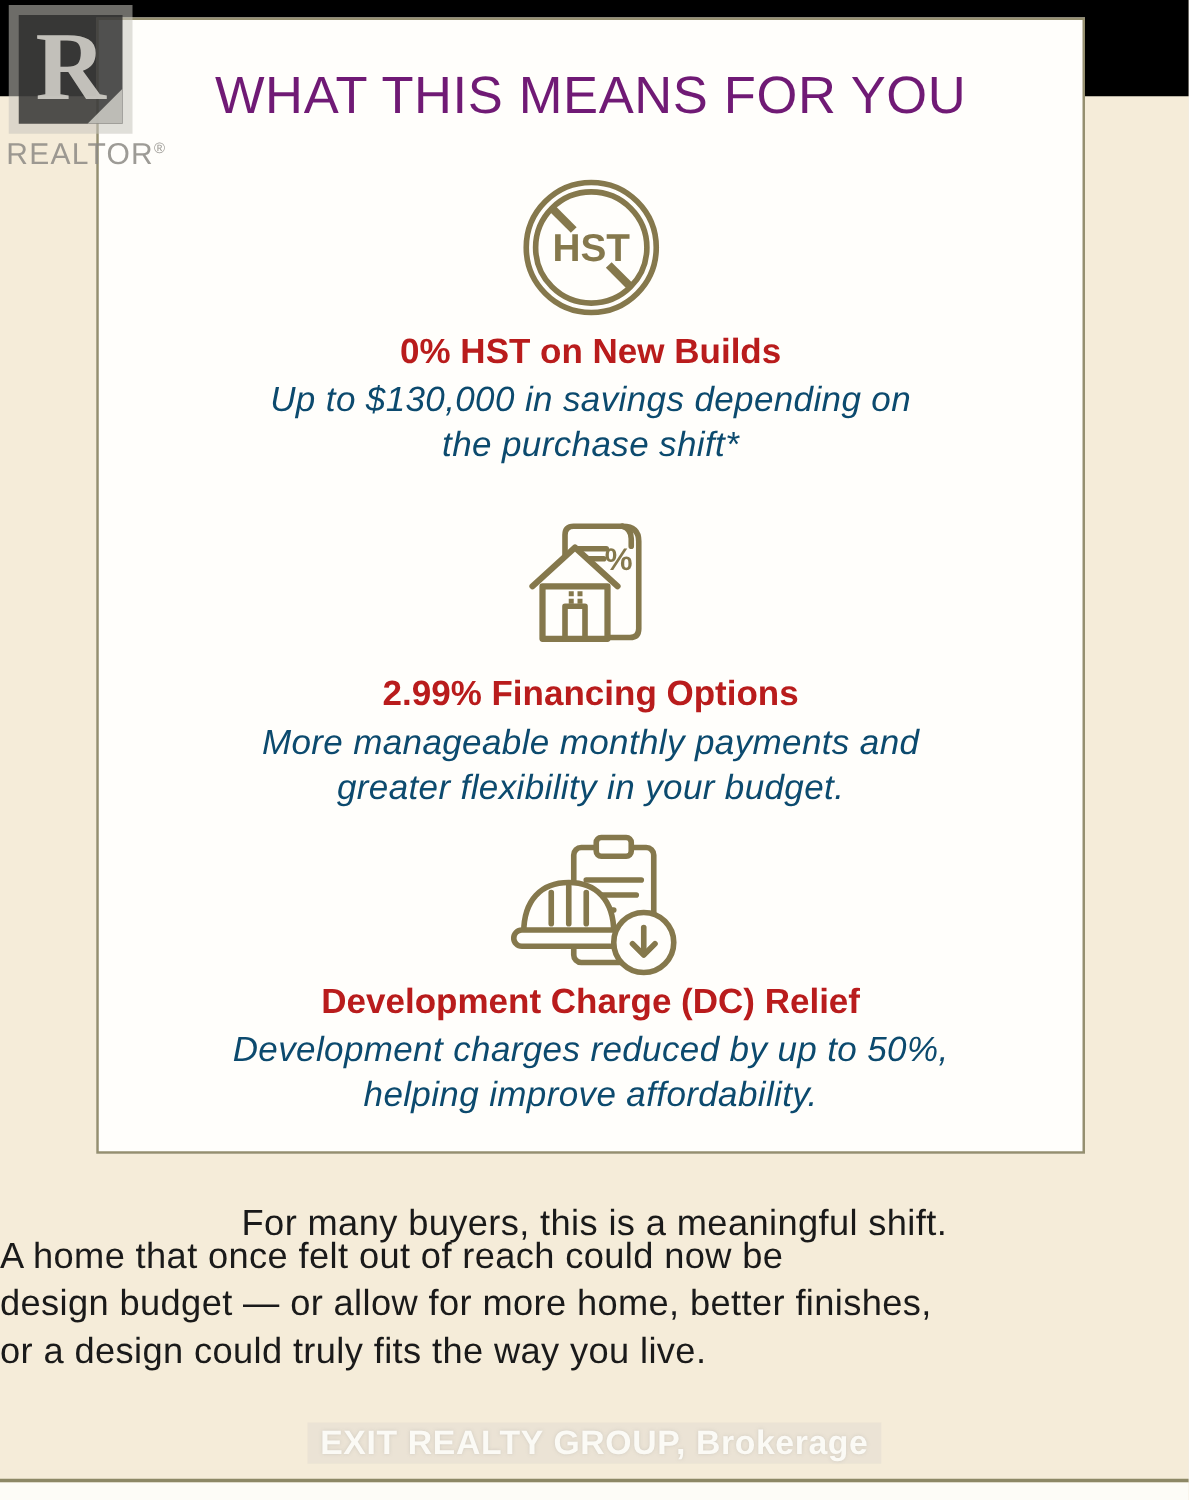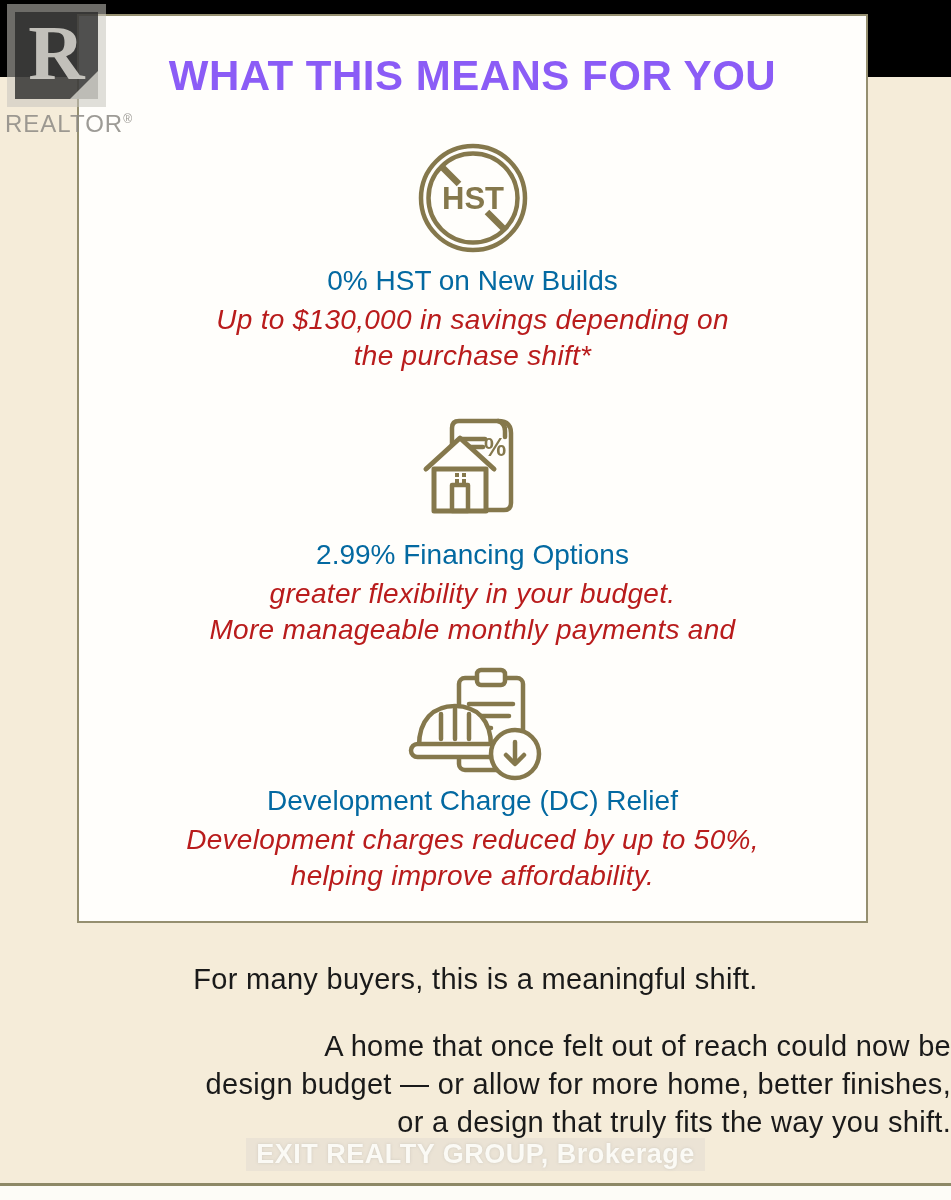--- a/index.html
+++ b/index.html
@@ -21,32 +21,32 @@
   .card {
     position: absolute; left: 77px; top: 14px;
     width: 791px; height: 909px;
     background: #fffefb;
     border: 2px solid #958f70;
     z-index: 2;
     display: flex; flex-direction: column; align-items: center;
     padding-top: 36px;
   }
   .card-title {
-    font-size: 42px; font-weight: bold;
-    color: #8b5cf6; letter-spacing: 0.5px;
+    font-size: 42px; font-weight: normal;
+    color: #701a75; letter-spacing: 0.5px;
     line-height: 48px;
   }
   .benefit { display: flex; flex-direction: column; align-items: center; }
   .benefit-icon { display: block; }
   .benefit-heading {
-    font-size: 28px; font-weight: normal; color: #0369a1;
+    font-size: 28px; font-weight: bold; color: #b91c1c;
     line-height: 34px; text-align: center;
   }
   .benefit-desc {
-    font-style: italic; font-size: 28px; color: #b91c1c;
+    font-style: italic; font-size: 28px; color: #0c4a6e;
     line-height: 36px; text-align: center; letter-spacing: 0.3px;
     margin-top: 4px;
   }
   .b1 { margin-top: 42px; }
   .b1 .benefit-heading { margin-top: 10px; }
   .b2 { margin-top: 32px; }
   .b2 .benefit-heading { margin-top: 20px; }
   .b3 { margin-top: 16px; }
   .b3 .benefit-heading { margin-top: 2px; }
   
@@ -80,22 +80,22 @@
     white-space: nowrap;
   }
   .logo-label sup { font-size: 12px; }
   
   .footer-lead {
     position: absolute; top: 963px; left: 0; width: 100%;
     text-align: center; font-size: 29px; color: #1a1a1a;
     letter-spacing: 0.3px;
   }
   .footer-paragraph {
-    position: absolute; top: 1027px; left: 0; width: 100%;
-    text-align: right; font-size: 29px; line-height: 38px;
+    position: absolute; top: 986px; left: 0; width: 100%;
+    text-align: left; font-size: 29px; line-height: 38px;
     color: #1a1a1a; letter-spacing: 0.3px;
   }
   .watermark {
     position: absolute; top: 1138px; left: 0; width: 100%;
     text-align: center;
   }
   .watermark span {
     display: inline-block;
     font-size: 27px; letter-spacing: 0.5px;
     color: rgba(253,252,248,0.95);
@@ -170,22 +170,22 @@
         </g>
         <g fill="#85784c">
           <rect x="41" y="67" width="4" height="4"></rect>
           <rect x="48" y="67" width="4" height="4"></rect>
           <rect x="41" y="73" width="4" height="4"></rect>
           <rect x="48" y="73" width="4" height="4"></rect>
         </g>
       </svg>
       <div class="benefit-heading">2.99% Financing Options</div>
       <div class="benefit-desc">
+        <div>More manageable monthly payments and</div>
         <div>greater flexibility in your budget.</div>
-        <div>More manageable monthly payments and</div>
       </div>
     </div>
 
     <div class="benefit b3">
       <svg class="benefit-icon" width="140" height="118" viewBox="0 0 140 118">
         <g fill="none" stroke="#85784c" stroke-width="4.5" stroke-linejoin="round" stroke-linecap="round">
           <rect x="56" y="14" width="64" height="92" rx="6"></rect>
           <rect x="74" y="6" width="28" height="15" rx="4" fill="#fffefb"></rect>
           <line x1="66" y1="40" x2="110" y2="40"></line>
           <line x1="66" y1="52" x2="106" y2="52"></line>
@@ -209,21 +209,21 @@
       </div>
     </div>
 
   </div>
 
   <div class="footer-lead">For many buyers, this is a meaningful shift.</div>
 
   <div class="footer-paragraph">
     <div>A home that once felt out of reach could now be</div>
     <div>design budget — or allow for more home, better finishes,</div>
-    <div>or a design that truly fits the way you shift.</div>
+    <div>or a design could truly fits the way you live.</div>
   </div>
 
   <div class="watermark">
     <span>EXIT REALTY GROUP, Brokerage</span>
   </div>
 
   <div class="bottom-rule"></div>
   <div class="bottom-strip"></div>
 
 </div>

